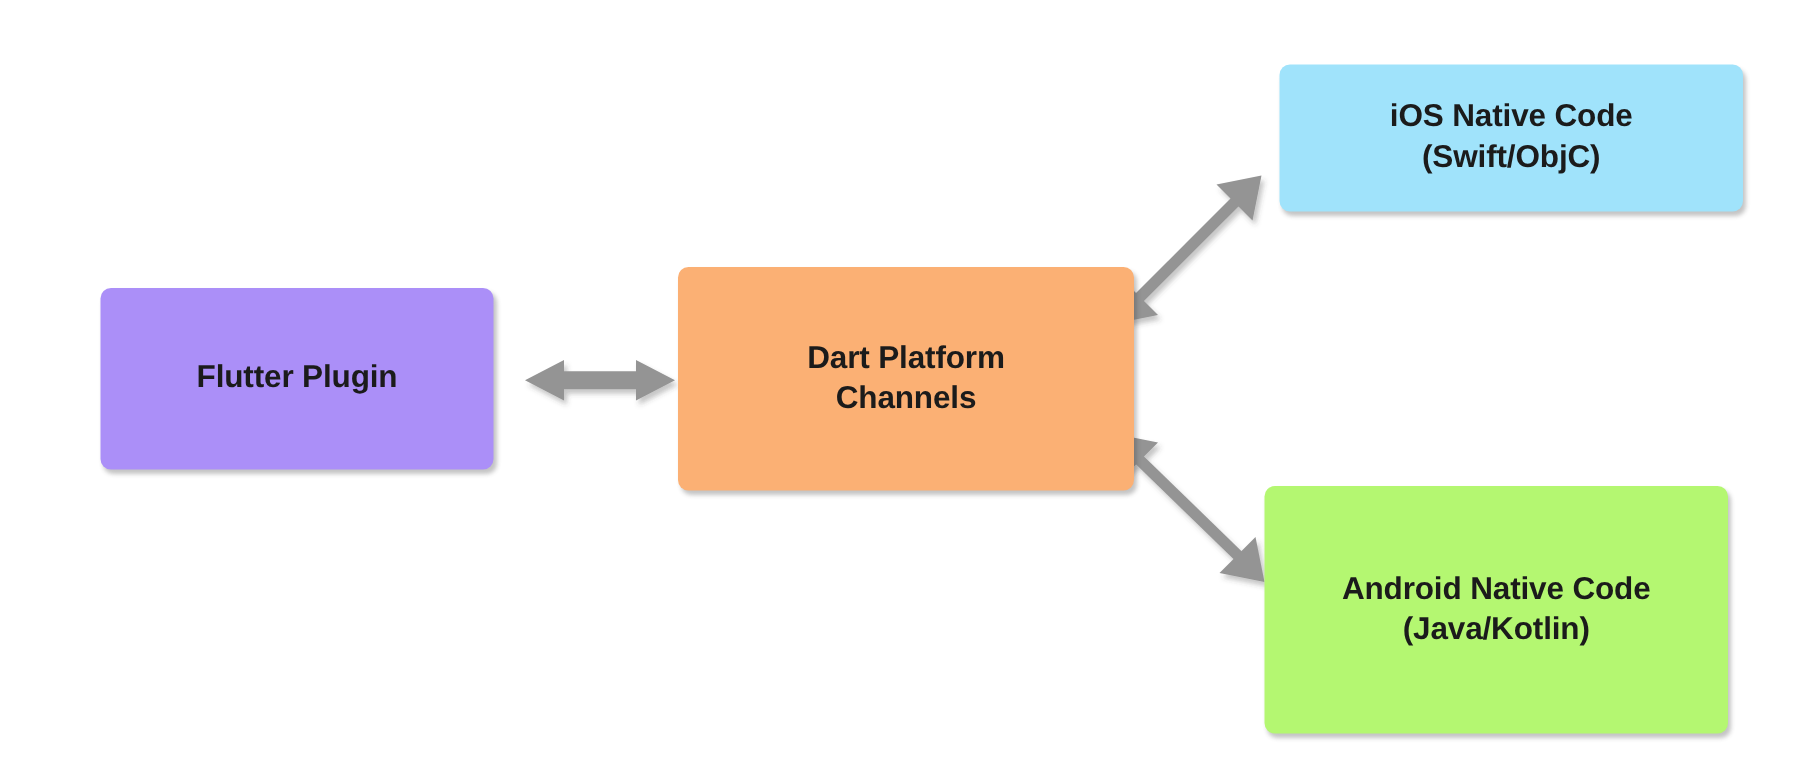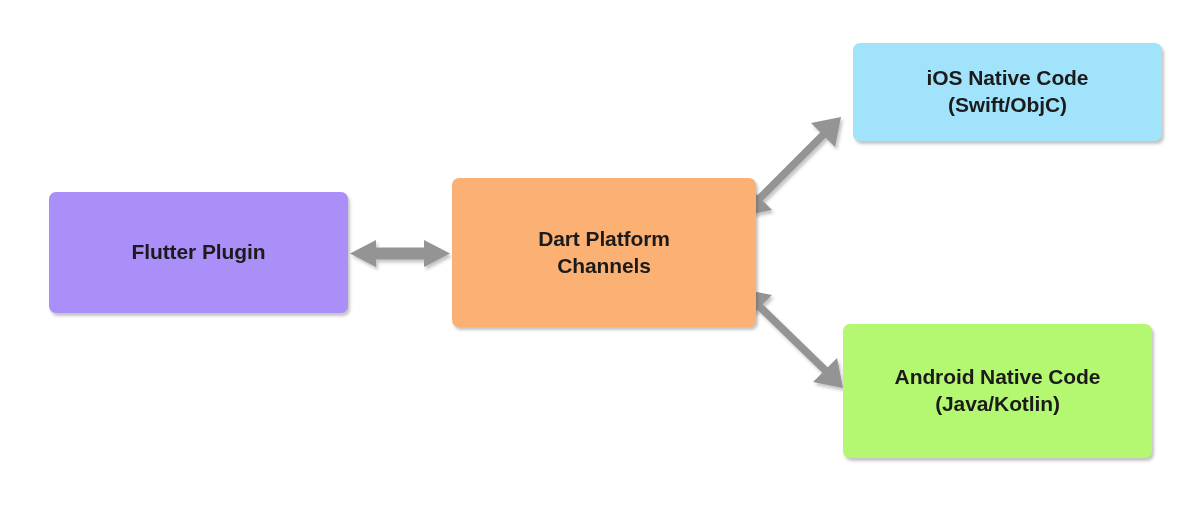--- a/index.html
+++ b/index.html
@@ -72,32 +72,32 @@
       <polygon points="742,216 772,210 748,186" fill="#949494"></polygon>
     </g>
 
     <g filter="url(#arrowShadow)">
       <line x1="758" y1="305" x2="827" y2="372" stroke="#949494" stroke-width="7.5" stroke-linecap="butt"></line>
       <polygon points="742,289 748,319 772,295" fill="#949494"></polygon>
       <polygon points="843,388 837,358 813,382" fill="#949494"></polygon>
     </g>
   </svg>
 
-  <div class="node" style="left:49px; top:192px; width:299px; height:121px; background:#ab8ff8;">
+  <div class="node" style="left:67px; top:192px; width:262px; height:121px; background:#ab8ff8;">
     <span class="label">Flutter Plugin</span>
   </div>
 
   <div class="node" style="left:452px; top:178px; width:304px; height:149px; background:#fbb074;">
     <span class="label">Dart Platform
 Channels</span>
   </div>
 
   <div class="node" style="left:843px; top:43px; width:309px; height:98px; background:#a0e3fb;margin-left:10px;">
     <span class="label">iOS Native Code
 (Swift/ObjC)</span>
   </div>
 
-  <div class="node" style="left:843px; top:324px; width:309px; height:134px; background:#b4f771;">
+  <div class="node" style="left:843px; top:324px; width:309px; height:165px; background:#b4f771;">
     <span class="label">Android Native Code
 (Java/Kotlin)</span>
   </div>
 
 </div>
 
 </body></html>

